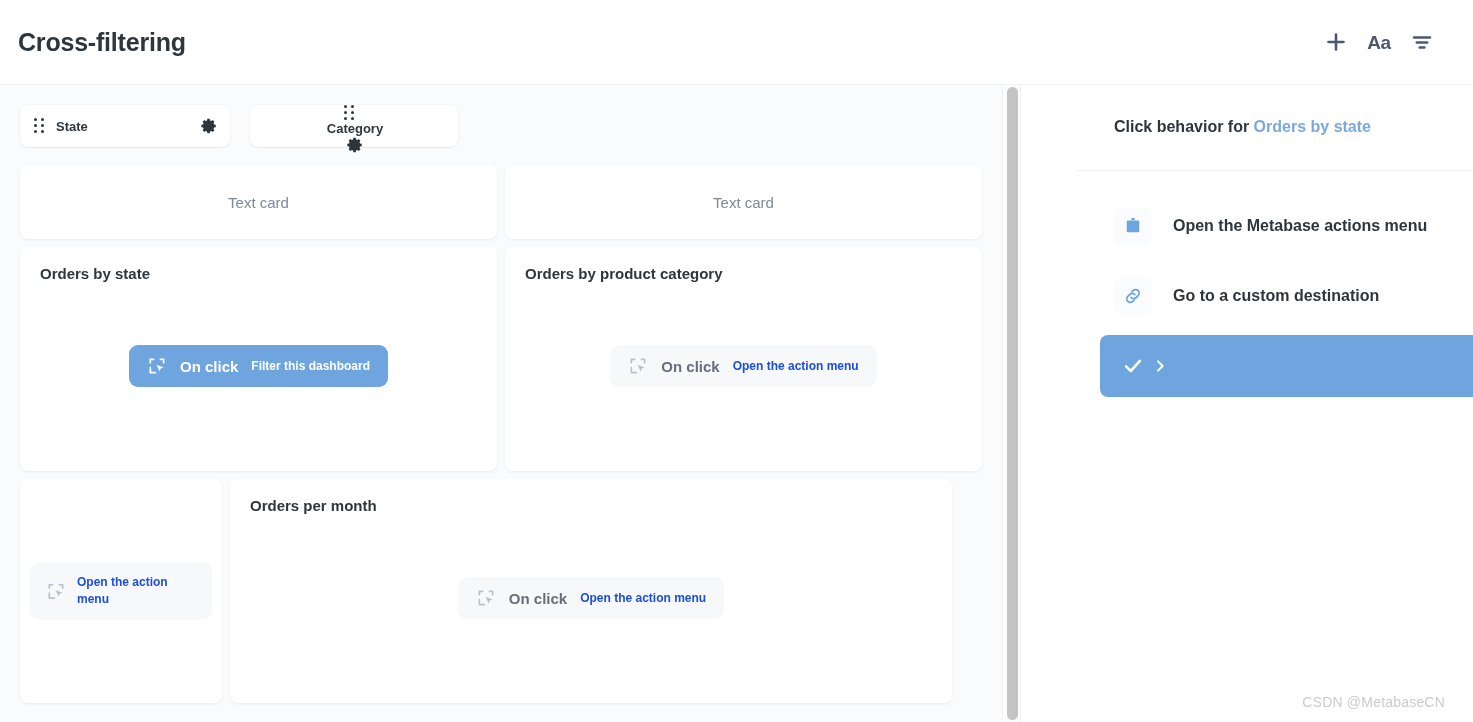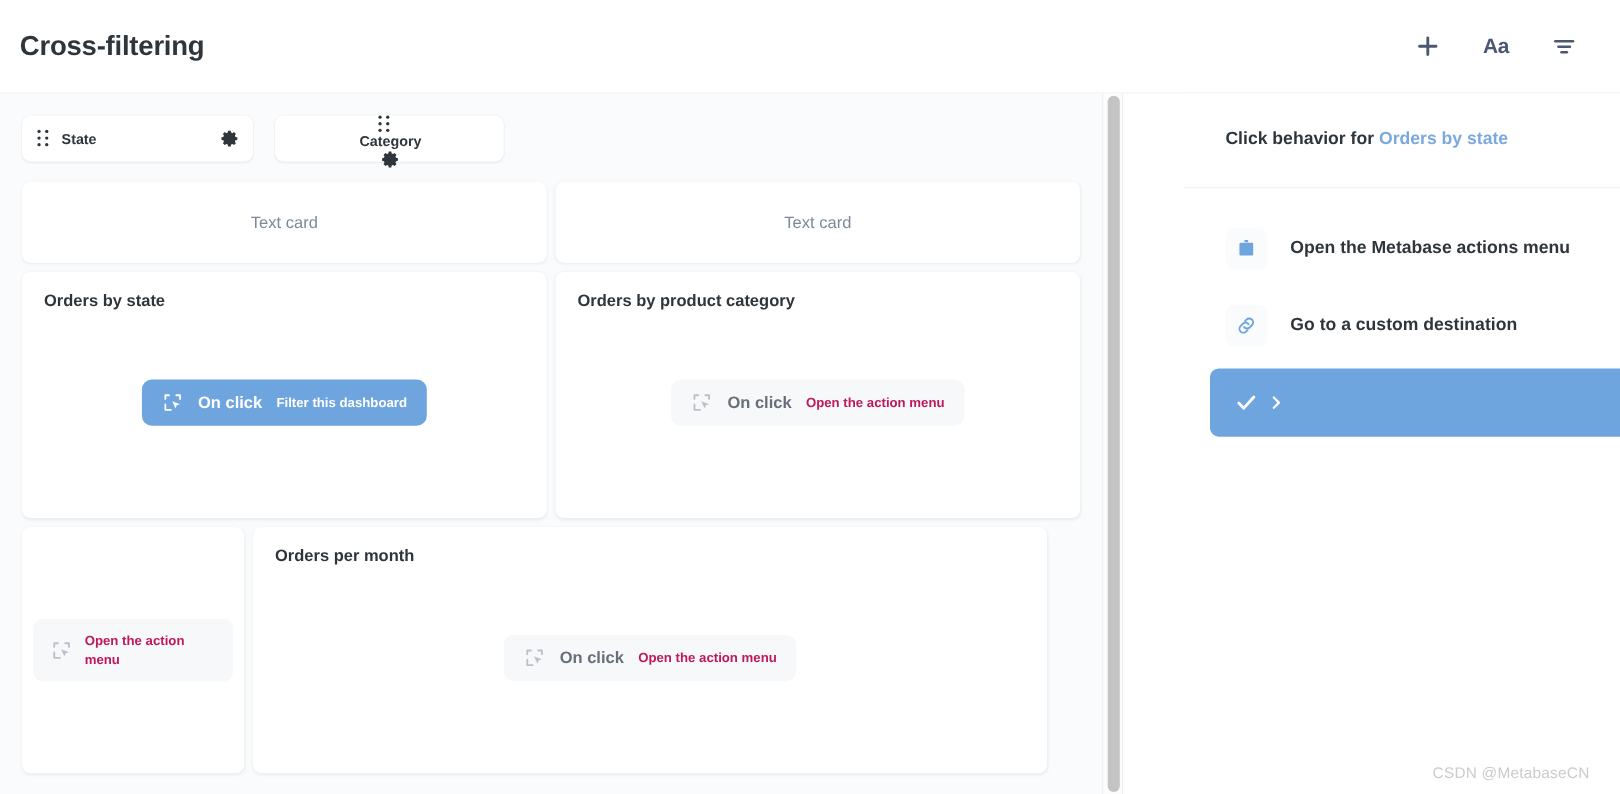--- a/index.html
+++ b/index.html
@@ -36,21 +36,21 @@
   .page-title {
     font-size: 25px;
     font-weight: 700;
     color: #2E353B;
     letter-spacing: -0.2px;
     line-height: 1;
   }
   .header-actions {
     display: flex;
     align-items: center;
-    gap: 32px;
+    gap: 13px;
     padding-right: 12px;
   }
   .hdr-icon {
     width: 30px; height: 30px;
     display: flex; align-items: center; justify-content: center;
     color: #4C5773;
     cursor: pointer;
   }
   .hdr-icon svg { display: block; }
   .aa-icon {
@@ -199,21 +199,21 @@
   }
   .pill.active .pill-onclick { color: #ffffff; }
   .pill.inactive .pill-onclick { color: #696E7B; }
 
   .pill-action {
     font-size: 12px;
     font-weight: 700;
     white-space: nowrap;
   }
   .pill.active .pill-action { color: #ffffff; }
-  .pill.inactive .pill-action { color: #be185d; }
+  .pill.inactive .pill-action { color: #1d4ed8; }
 
   
   .pill.wrap {
     align-items: center;
     gap: 11px;
     padding: 12px 16px;
     width: 100%;
   }
   .pill.wrap .pill-action {
     white-space: normal;

